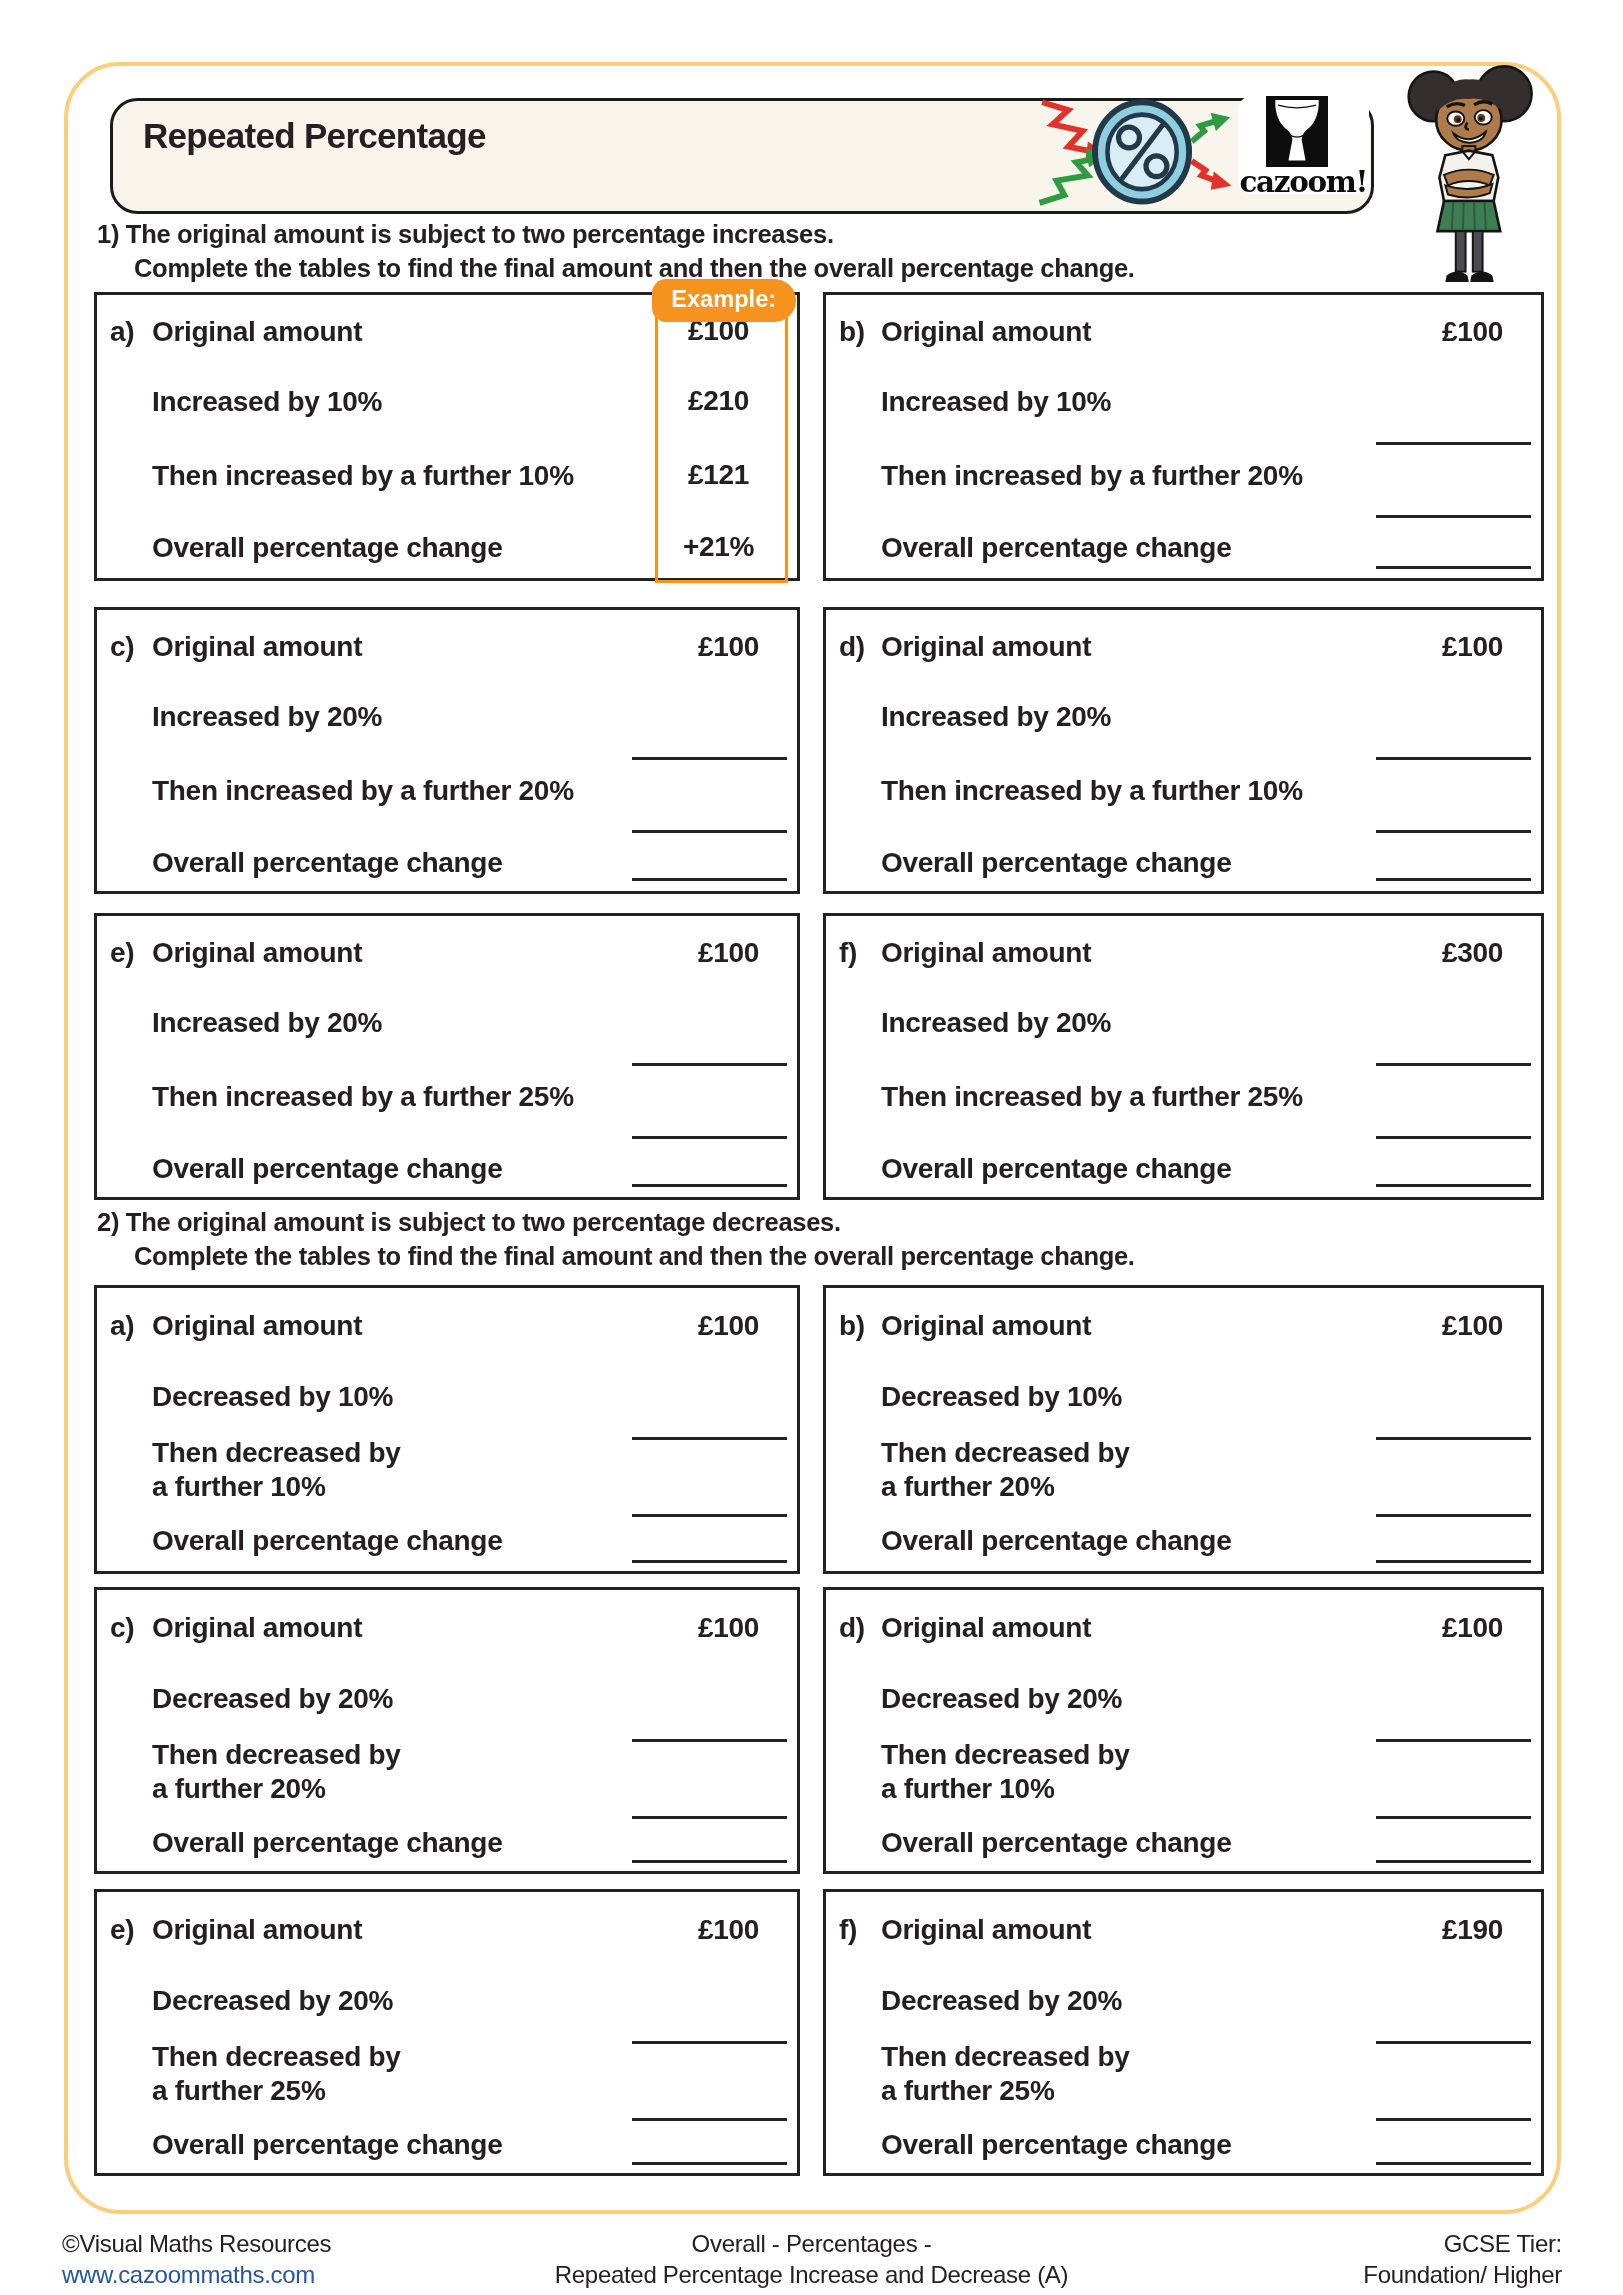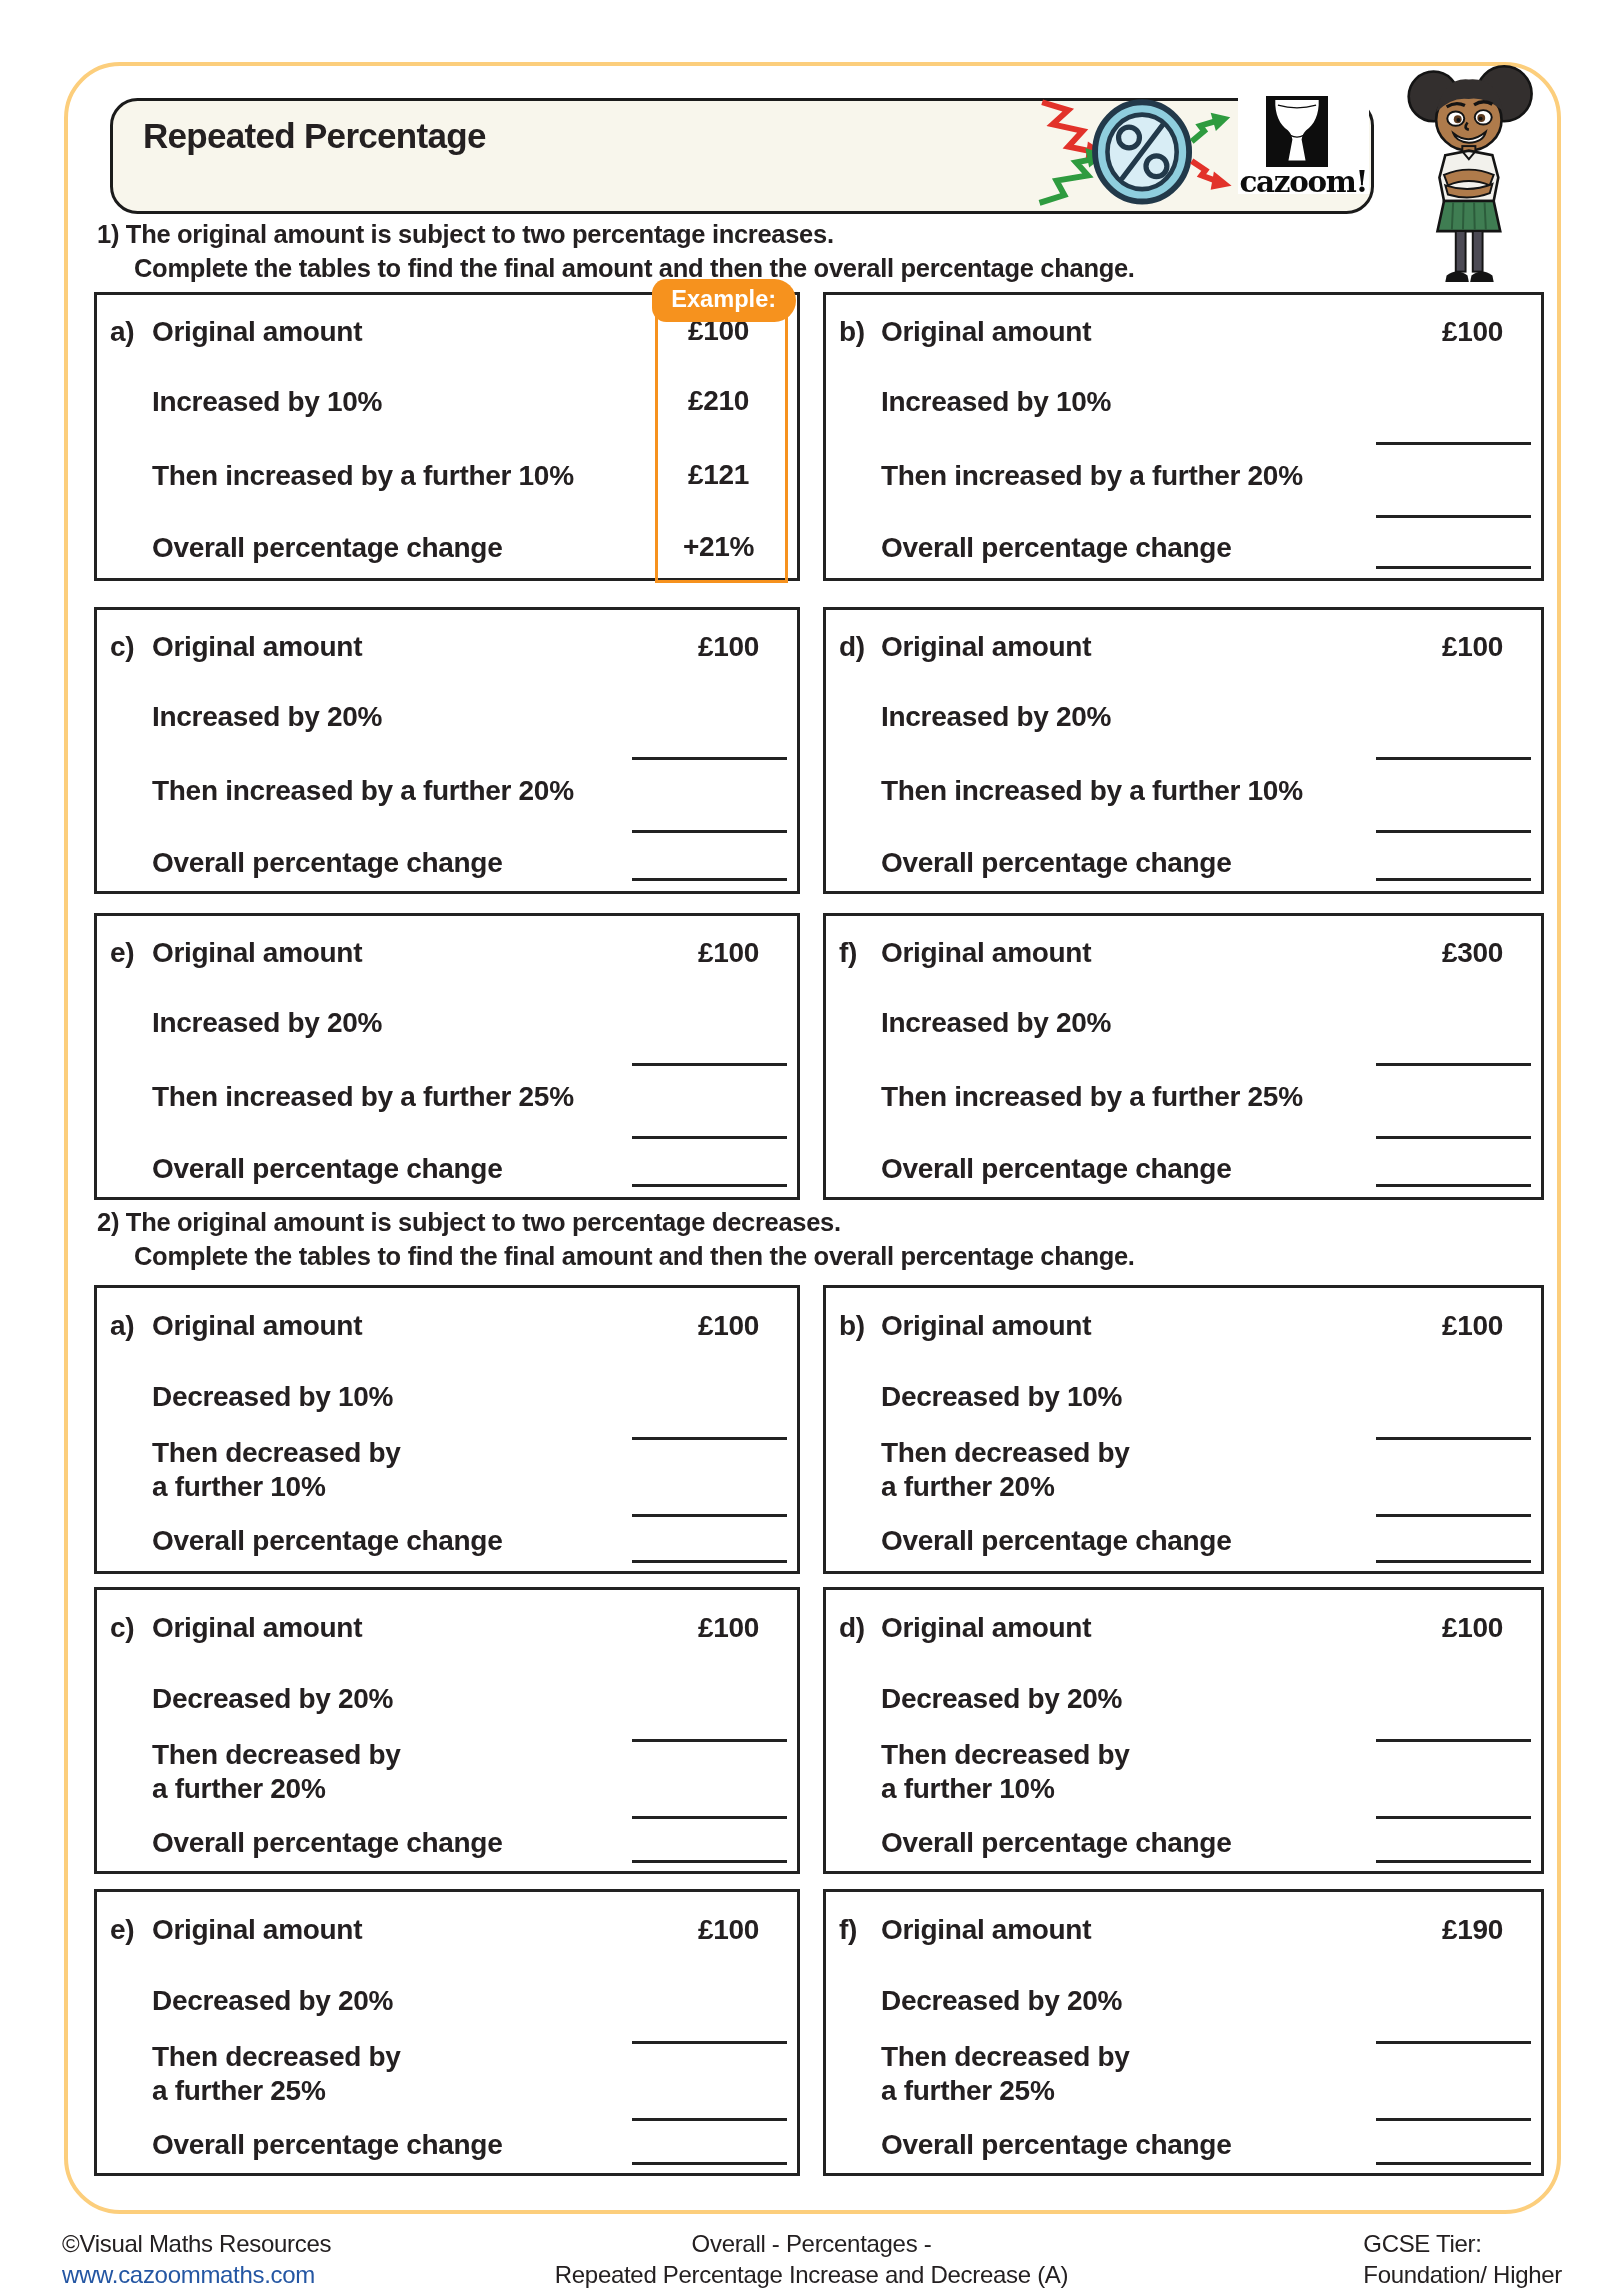--- a/index.html
+++ b/index.html
@@ -6,21 +6,21 @@
   body{
     position:relative;width:1623px;height:2295px;background:#ffffff;
     font-family:"Liberation Sans",sans-serif;color:#1f1f1f;overflow:hidden;
   }
   .abs{position:absolute;}
   
   #frame{left:64px;top:62px;width:1489px;height:2144px;border:4.6px solid #FCCE7C;border-radius:56px;}
   
   #hdr{left:110px;top:98px;width:1258px;height:110px;background:#F8F6EC;border:3.9px solid #1b1b1b;border-radius:27.5px;}
   .title{position:absolute;left:30px;font-size:35px;font-weight:800;letter-spacing:-0.7px;color:#242021;white-space:nowrap;}
-  #logo-patch{left:1238px;top:96px;width:131px;height:98px;background:#ffffff;}
+  #logo-patch{left:1238px;top:96px;width:131px;height:98px;background:#ffffff;border-radius:14px;}
   #drum-box{left:1266px;top:96px;width:62px;height:71px;background:#0d0d0d;}
   #cazoom-text{left:1233px;top:164px;width:141px;text-align:center;font-family:"DejaVu Serif",serif;font-weight:800;font-size:29.4px;letter-spacing:-1.3px;color:#0d0d0d;}
   
   .intro{position:absolute;font-size:25.5px;font-weight:700;letter-spacing:-0.3px;color:#242021;white-space:nowrap;}
   
   .tbl{position:absolute;background:#fff;border:3.9px solid #222222;}
   .trow{position:absolute;left:0;right:0;display:flex;align-items:flex-start;font-size:28px;font-weight:700;letter-spacing:-0.3px;line-height:1.21;color:#242021;}
   .tlet{flex:none;width:42px;padding-left:13px;}
   .tlbl{flex:1;}
   .lline{display:block;}
@@ -402,17 +402,17 @@
 </div>
 
 <div class="foot" style="left:62px;top:2228px">
   <div>©Visual Maths Resources</div>
   <div><a class="flink">www.cazoommaths.com</a></div>
 </div>
 <div class="foot" style="left:0;right:0;top:2228px;text-align:center">
   <div>Overall - Percentages -</div>
   <div>Repeated Percentage Increase and Decrease (A)</div>
 </div>
-<div class="foot" style="right:61px;top:2228px;text-align:left">
+<div class="foot" style="right:61px;top:2228px;text-align:right">
   <div>GCSE Tier:</div>
   <div>Foundation/ Higher</div>
 </div>
 
 
 </body></html>

